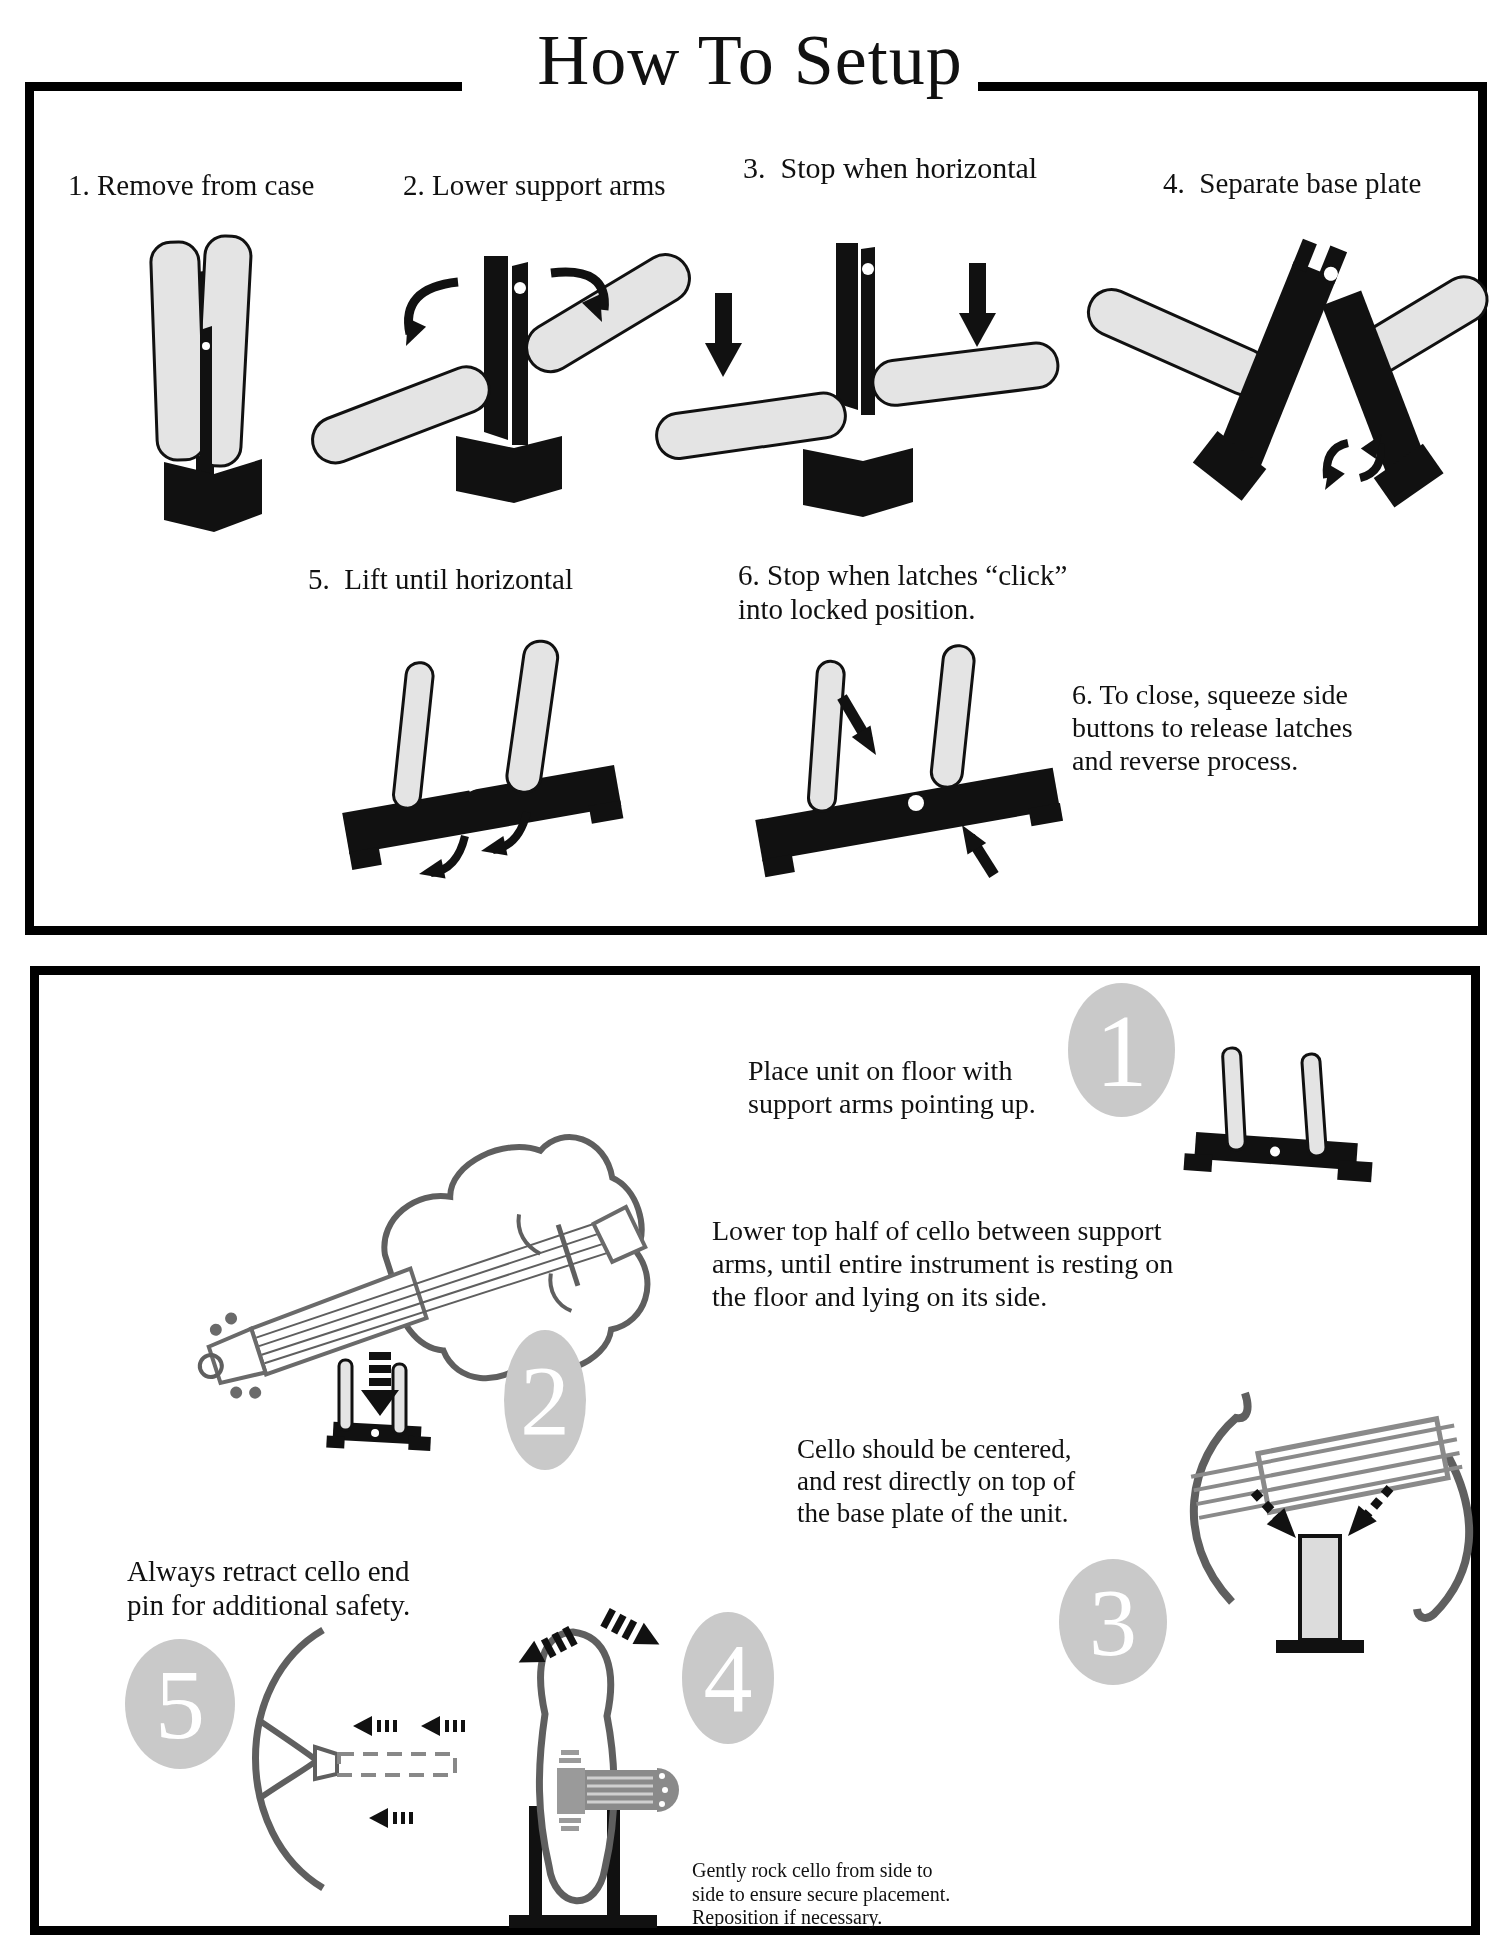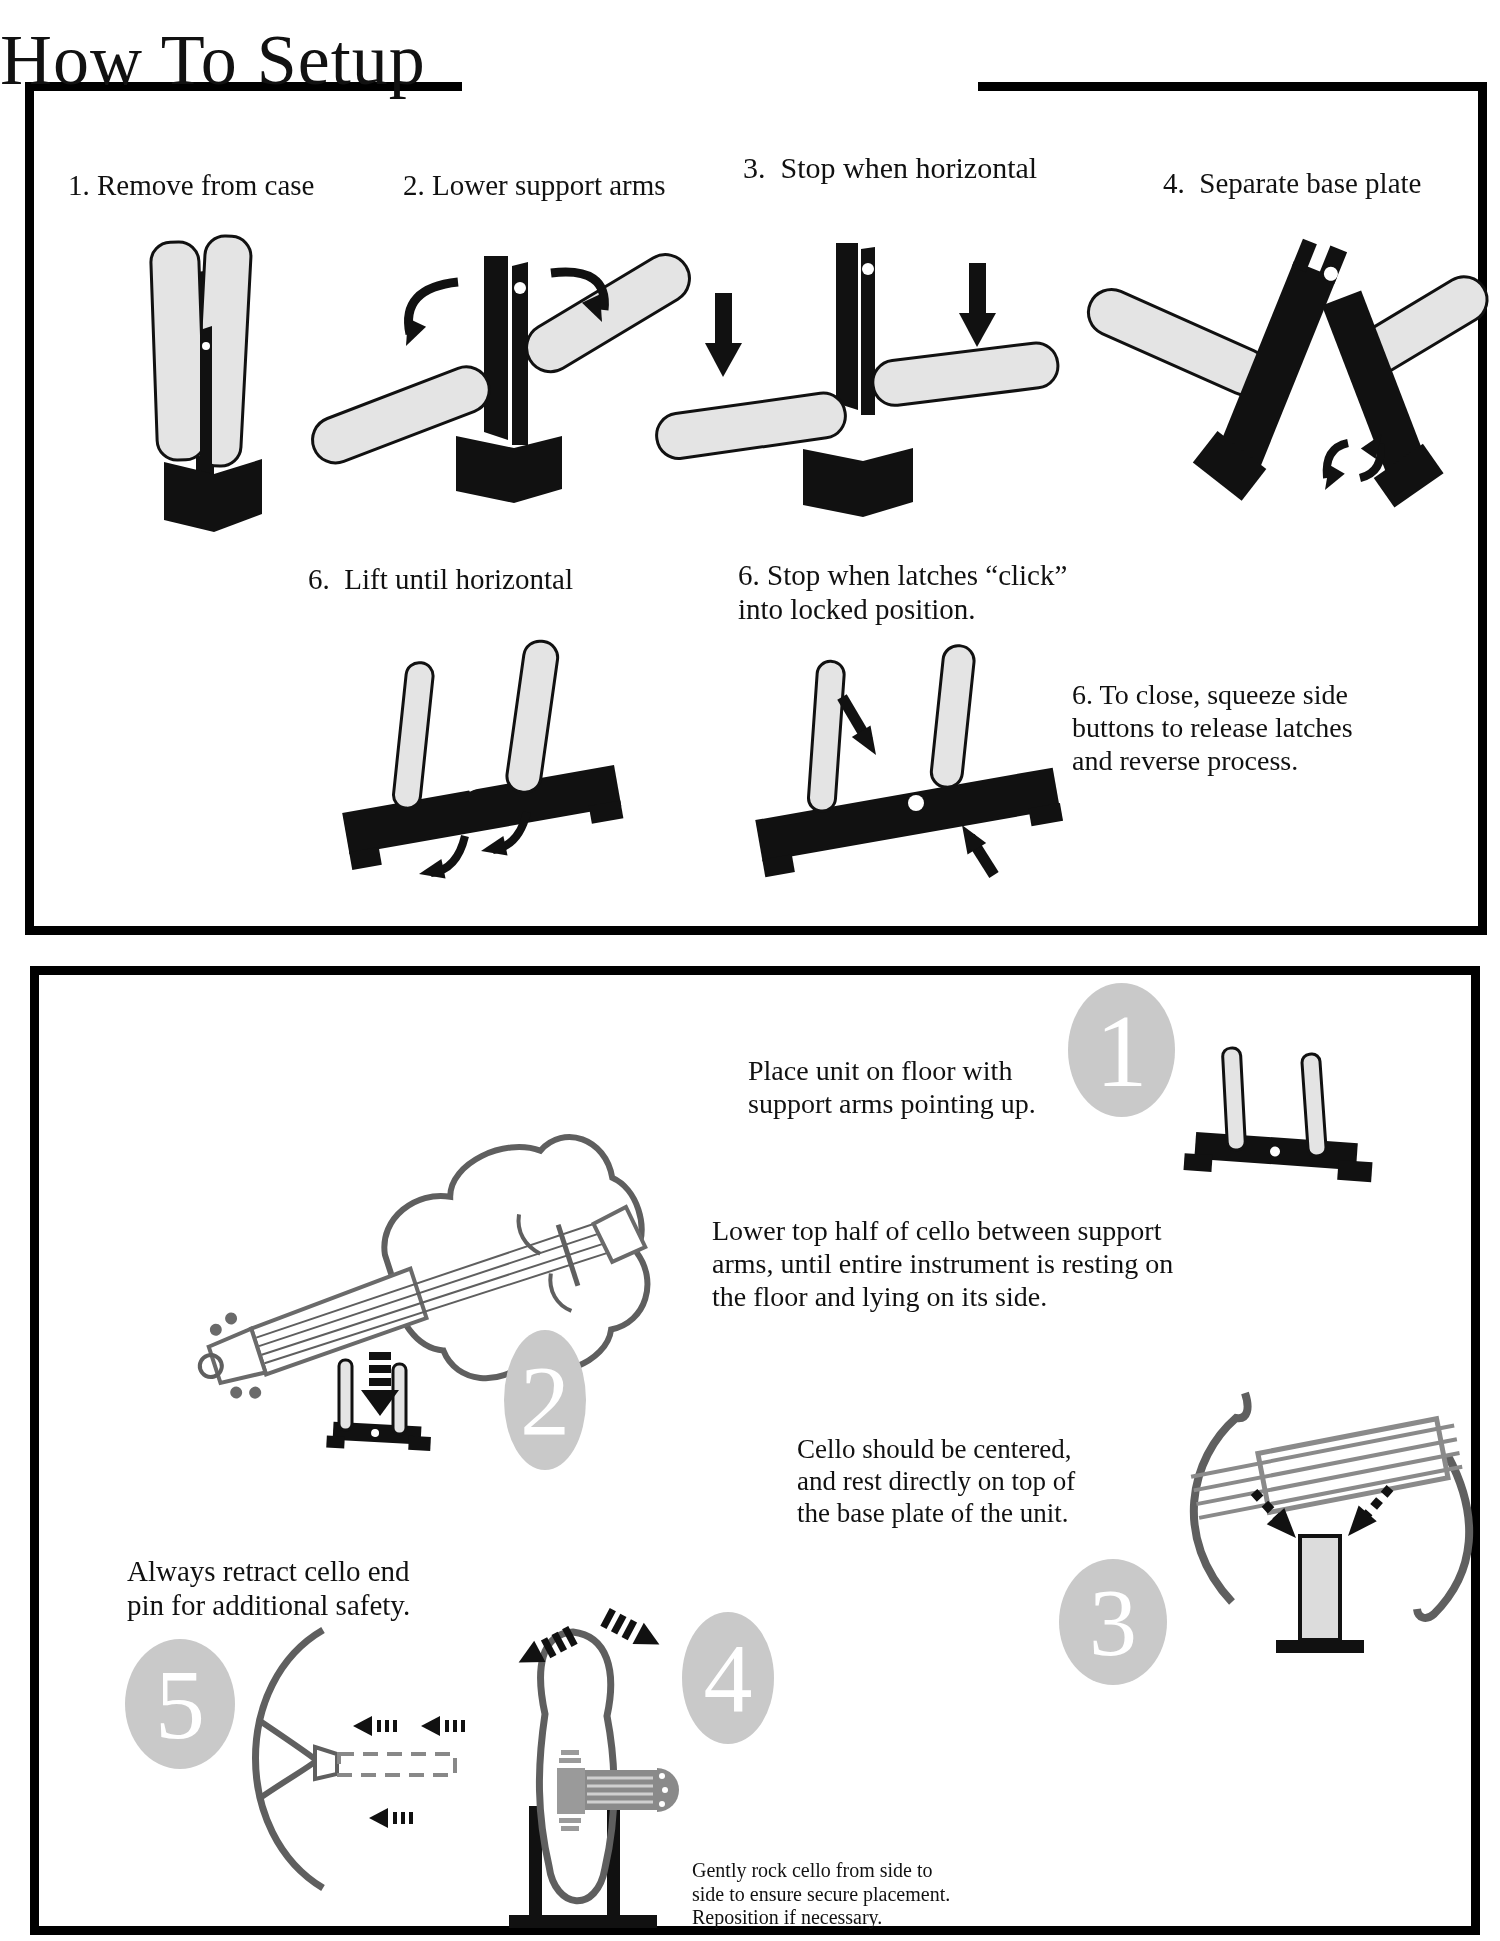--- a/index.html
+++ b/index.html
@@ -29,21 +29,21 @@
   svg .ink{fill:var(--ink);}
   svg .sk{stroke:var(--sketch);fill:none;}
 </style>
 </head>
 <body>
 
 <div id="page">
 
   <div class="box" style="left:25px;top:82px;width:1462px;height:853px;"></div>
   <div class="mask" style="left:462px;top:68px;width:516px;height:28px;"></div>
-  <div class="title txt" style="left:0;top:18px;width:1500px;font-size:72px;letter-spacing:1px;">How To Setup</div>
+  <div class="title txt" style="left:0;top:18px;width:1500px;text-align:center;font-size:72px;letter-spacing:1px;">How To Setup</div>
 
   <div class="txt" style="left:68px;top:168px;font-size:29px;">1. Remove from case</div>
   <div class="txt" style="left:403px;top:168px;font-size:29px;">2. Lower support arms</div>
   <div class="txt" style="left:743px;top:150px;font-size:30px;">3.  Stop when horizontal</div>
   <div class="txt" style="left:1163px;top:166px;font-size:29px;text-align:center;">4.  Separate base plate</div>
 
   <svg class="fig" style="left:138px;top:230px;" width="140" height="312" viewBox="0 0 140 312">
     <polygon class="ink" points="58,42 76,40 76,252 58,250"></polygon>
     <rect class="armfill" x="62" y="6" width="46" height="230" rx="20" transform="rotate(3 85 120)"></rect>
     <rect class="armfill" x="16" y="12" width="48" height="218" rx="20" transform="rotate(-2 40 120)"></rect>
@@ -94,21 +94,21 @@
     <g transform="rotate(-21 262 62)">
       <rect class="ink" x="242" y="58" width="42" height="198"></rect>
       <rect class="ink" x="232" y="230" width="60" height="36" transform="rotate(-14 262 248)"></rect>
     </g>
     <path d="M 268,203 Q 244,208 247,238" stroke="#111" stroke-width="8" fill="none"></path>
     <polygon points="0,0 24,-9 24,9" class="ink" transform="translate(245,250) rotate(-60)"></polygon>
     <path d="M 280,238 Q 304,232 300,204" stroke="#111" stroke-width="8" fill="none"></path>
     <polygon points="0,0 24,-9 24,9" class="ink" transform="translate(302,194) rotate(125)"></polygon>
   </svg>
 
-  <div class="txt" style="left:308px;top:562px;font-size:29px;">6.  Lift until horizontal</div>
+  <div class="txt" style="left:308px;top:562px;font-size:29px;">5.  Lift until horizontal</div>
   <div class="txt" style="left:738px;top:558px;font-size:29px;">6. Stop when latches “click”
 into locked position.</div>
   <div class="txt" style="left:1072px;top:678px;font-size:28px;">6. To close, squeeze side
 buttons to release latches
 and reverse process.</div>
 
   <svg class="fig" style="left:335px;top:640px;" width="300" height="255" viewBox="0 0 300 255">
     <g transform="rotate(-10 150 165)">
       <rect class="ink" x="8" y="148" width="276" height="42"></rect>
       <rect class="ink" x="8" y="188" width="30" height="18"></rect>

